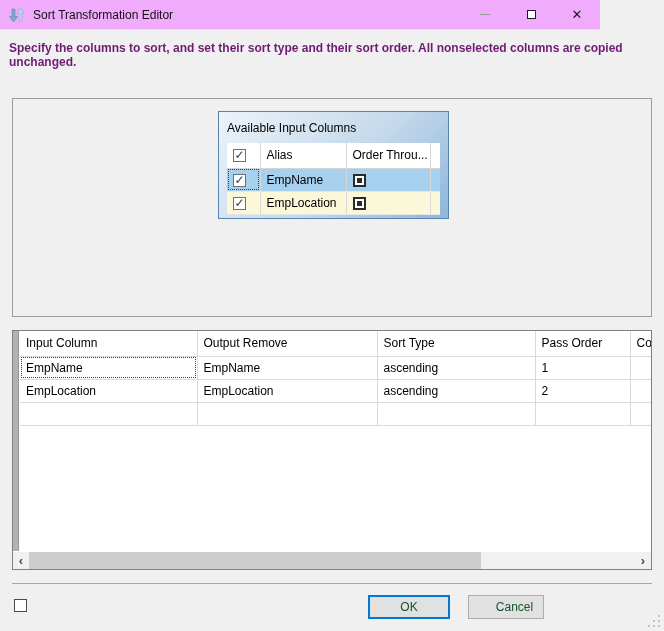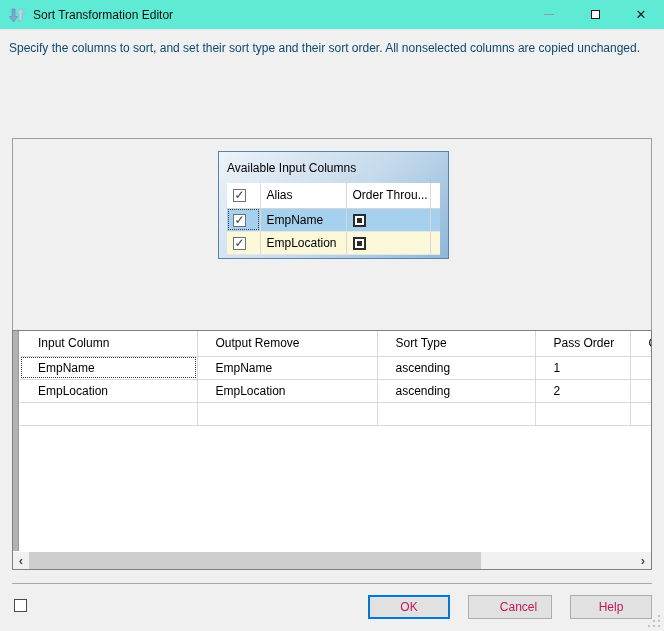--- a/index.html
+++ b/index.html
@@ -2,36 +2,36 @@
 <html><head>
 <meta charset="utf-8">
 <style>
   * { margin:0; padding:0; box-sizing:border-box; }
   html,body { background:#d8d8d8; }
   body { font-family:"Liberation Sans", sans-serif; font-size:12px; color:#000; }
 
   .dialog { position:relative; width:664px; height:631px; background:#f0f0f0; overflow:hidden; }
 
   
-  .titlebar { position:absolute; top:0; left:0; width:664px; height:30px; background:#5eead4;
+  .titlebar { position:absolute; top:0; left:0; width:600px; height:30px; background:#f0abfc;
               border-bottom:1px solid #e4e4e4; display:flex; align-items:center; }
   .titlebar .app-icon { margin-left:9px; width:16px; height:16px; flex:0 0 auto; }
   .titlebar .title { margin-left:8px; font-size:12px; color:#111; }
   .win-controls { margin-left:auto; display:flex; height:100%; }
   .win-btn { width:46px; height:100%; display:flex; align-items:center; justify-content:center; cursor:default; }
   .glyph-min { width:10px; height:1px; background:#9a9a9a; }
   .glyph-max { width:9px; height:9px; border:1px solid #1a1a1a; background:#fff; }
   .glyph-close { font-size:13px; color:#1a1a1a; line-height:13px; }
 
   
-  .description { position:absolute; left:9px; top:41px; width:650px; color:#0c4a6e; }
+  .description { position:absolute; left:9px; top:41px; width:650px; color:#701a75;font-weight:bold; }
 
   
   .upper-panel { position:absolute; left:12px; top:98px; width:640px; height:219px;
-                 background:#f0f0f0; border:1px solid #9d9d9d;margin-top:40px; }
+                 background:#f0f0f0; border:1px solid #9d9d9d; }
 
   .aic-box { position:absolute; left:205px; top:12px; width:231px; height:108px;
              border:1px solid #5585AC;
              background:linear-gradient(135deg, #EDF3F9 0%, #C4D9EB 55%, #8FB6D9 100%); }
   .aic-title { position:absolute; left:8px; top:9px; color:#000; }
   .aic-table { position:absolute; left:8px; top:31px; width:213px; border-collapse:collapse;
                table-layout:fixed; background:#ffffff; font-size:12px; }
   .aic-table col.c-check { width:33px; } .aic-table col.c-name { width:86px; }
   .aic-table col.c-pass { width:84px; } .aic-table col.c-extra { width:10px; }
   .aic-table th, .aic-table td { border-right:1px solid #d8d8d8; border-bottom:1px solid #e6e6e6;
@@ -54,41 +54,41 @@
   .sort-grid { position:absolute; left:12px; top:330px; width:640px; height:240px;
                background:#ffffff; border:1px solid #808080; overflow:hidden; }
   .grid-gutter { position:absolute; left:0; top:0; width:6px; bottom:18px;
                  background:#b2b2b2; border-right:1px solid #989898; }
   .grid-table { position:absolute; left:7px; top:0; width:920px; border-collapse:collapse;
                 table-layout:fixed; font-size:12px; }
   .grid-table col.g1 { width:177px; } .grid-table col.g2 { width:180px; }
   .grid-table col.g3 { width:158px; } .grid-table col.g4 { width:95px; }
   .grid-table col.g5 { width:310px; }
   .grid-table th, .grid-table td { border-right:1px solid #d9d9d9; border-bottom:1px solid #d9d9d9;
-                font-weight:normal; text-align:left; padding:0 0 0 18px; overflow:hidden;
+                font-weight:normal; text-align:left; padding:0 0 0 6px; overflow:hidden;
                 white-space:nowrap; background:#fff; }
   .grid-table thead th { height:25px; }
   .grid-table tbody td { height:23px; }
 
   
   .hscroll { position:absolute; left:0; right:0; bottom:0; height:17px; background:#f1f1f1; }
   .hs-arrow { position:absolute; top:0; width:16px; height:17px; display:flex; align-items:center;
               justify-content:center; color:#4a4a4a; font-size:13px; font-weight:bold; }
   .hs-left { left:0; } .hs-right { right:0; }
   .hs-thumb { position:absolute; left:16px; top:0; width:452px; height:17px; background:#cdcdcd; }
 
   
   .separator { position:absolute; left:12px; top:583px; width:640px; height:1px; background:#a8a8a8; }
   .dup-check { position:absolute; left:14px; top:599px; width:13px; height:13px;
                border:1px solid #4a4a4a; background:#fff; }
   .dup-label { position:absolute; left:34px; top:600px; }
   .btn { position:absolute; top:595px; height:24px; background:#e1e1e1; border:1px solid #adadad;
-         display:flex; align-items:center; justify-content:center; font-size:12px; color:#be185d; }
+         display:flex; align-items:center; justify-content:center; font-size:12px; color:#14532d; }
   .btn-ok { left:368px; width:82px; border:2px solid #0078D7; }
-  .btn-cancel { left:468px; width:84px;padding-left:17px; }
+  .btn-cancel { left:468px; width:76px;padding-left:17px; }
   .btn-help { left:570px; width:82px; }
 
   .resize-grip { position:absolute; right:4px; bottom:4px; width:2px; height:2px; background:#c4c4c4;
                  box-shadow:0 -5px #c4c4c4, 0 -10px #c4c4c4, -5px 0 #c4c4c4, -5px -5px #c4c4c4, -10px 0 #c4c4c4; }
 </style>
 </head>
 <body>
 
 <div class="dialog">
 
@@ -210,16 +210,15 @@
       <div class="hs-arrow hs-left">‹</div>
       <div class="hs-thumb"></div>
       <div class="hs-arrow hs-right">›</div>
     </div>
   </div>
 
   <div class="separator"></div>
   <div class="dup-check"></div>
   <div class="btn btn-ok">OK</div>
   <div class="btn btn-cancel">Cancel</div>
-  <div class="btn btn-help">Help</div>
   <div class="resize-grip"></div>
 
 </div>
 
 </body></html>

